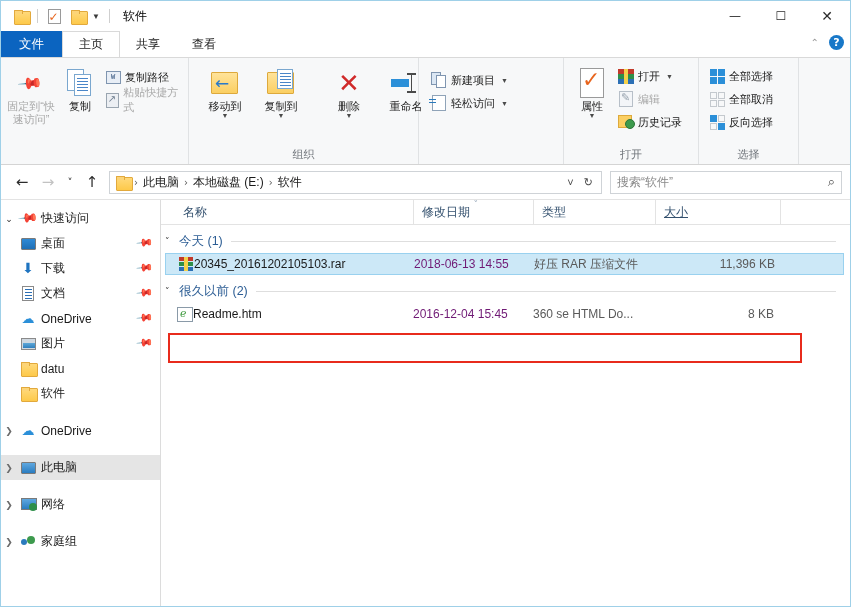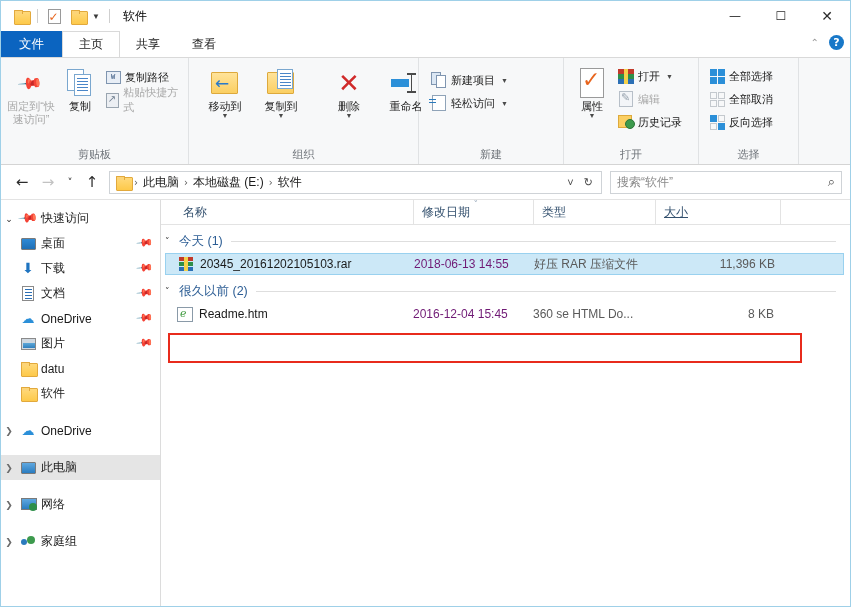--- a/index.html
+++ b/index.html
@@ -321,21 +321,21 @@
 
   .rows { flex:1; position:relative; padding-top:4px; }
   .grouphdr { height:24px; display:flex; align-items:center; padding-left:4px; }
   .grouphdr .gchev { width:14px; font-size:9px; color:#2b2b2b; font-family:"DejaVu Sans", sans-serif;}
   .grouphdr .glabel { font-size:12.5px; color:#2c5d94; padding-right:8px; white-space:nowrap;}
   .grouphdr .gline { flex:1; height:1px; background:#dedede; margin-right:14px;}
 
   .row { height:22px; display:flex; align-items:center; font-size:12px; color:#1a1a1a;
          margin: 0 6px 0 4px; }
   .row.selected { background:#cce8f7; border:1px solid #99d1ef; height:22px; }
-  .row .cn { width:248px; flex:0 0 248px; display:flex; align-items:center; gap:6px;
+  .row .cn { width:248px; flex:0 0 248px; display:flex; align-items:center; gap:0;
              padding-left:12px; overflow:hidden; white-space:nowrap; }
   .row .cd { width:120px; flex:0 0 120px; color:#701a75; }
   .row .ct { width:122px; flex:0 0 122px; color:#5a5a5a; overflow:hidden; white-space:nowrap;}
   .row .cs { width:119px; flex:0 0 119px; color:#5a5a5a; text-align:right; }
   .fileico { width:16px; height:16px; flex:0 0 16px; position:relative; }
 
   .ico-rar .r1{position:absolute;left:1px;top:1px;width:14px;height:4px;background:#c23a2b;}
   .ico-rar .r2{position:absolute;left:1px;top:6px;width:14px;height:4px;background:#2f8f4a;}
   .ico-rar .r3{position:absolute;left:1px;top:11px;width:14px;height:4px;background:#2b6fb5;}
   .ico-rar .z{position:absolute;left:6px;top:1px;width:4px;height:14px;background:#f5d14a;}
@@ -421,21 +421,20 @@
             <span>复制路径</span>
           </div>
           <div class="smallbtn dis">
             <span class="ic">
                 <span class="ic-shortcut"></span>
               </span>
             <span>粘贴快捷方式</span>
           </div>
         </div>
       </div>
-      <div class="rgroup-title">剪贴板</div>
     </div>
 
     <div class="rgroup" style="width:230px">
       <div class="rgroup-body" style="padding-left:8px">
         <div class="bigbtn">
           <span class="ic">
             <span class="ic-moveto">
                 <i class="f"></i>
                 <i class="arr">←</i>
               </span>
@@ -489,21 +488,20 @@
           </div>
           <div class="smallbtn">
             <span class="ic">
                 <span class="ic-easy"></span>
               </span>
             <span>轻松访问</span>
             <span class="dd">▼</span>
           </div>
         </div>
       </div>
-      <div class="rgroup-title">新建</div>
     </div>
 
     <div class="rgroup" style="width:135px">
       <div class="rgroup-body" style="padding-left:6px">
         <div class="bigbtn" style="width:44px">
           <span class="ic">
             <span class="ic-props">
                 <i class="pg"></i>
                 <i class="ck">✓</i>
               </span>

